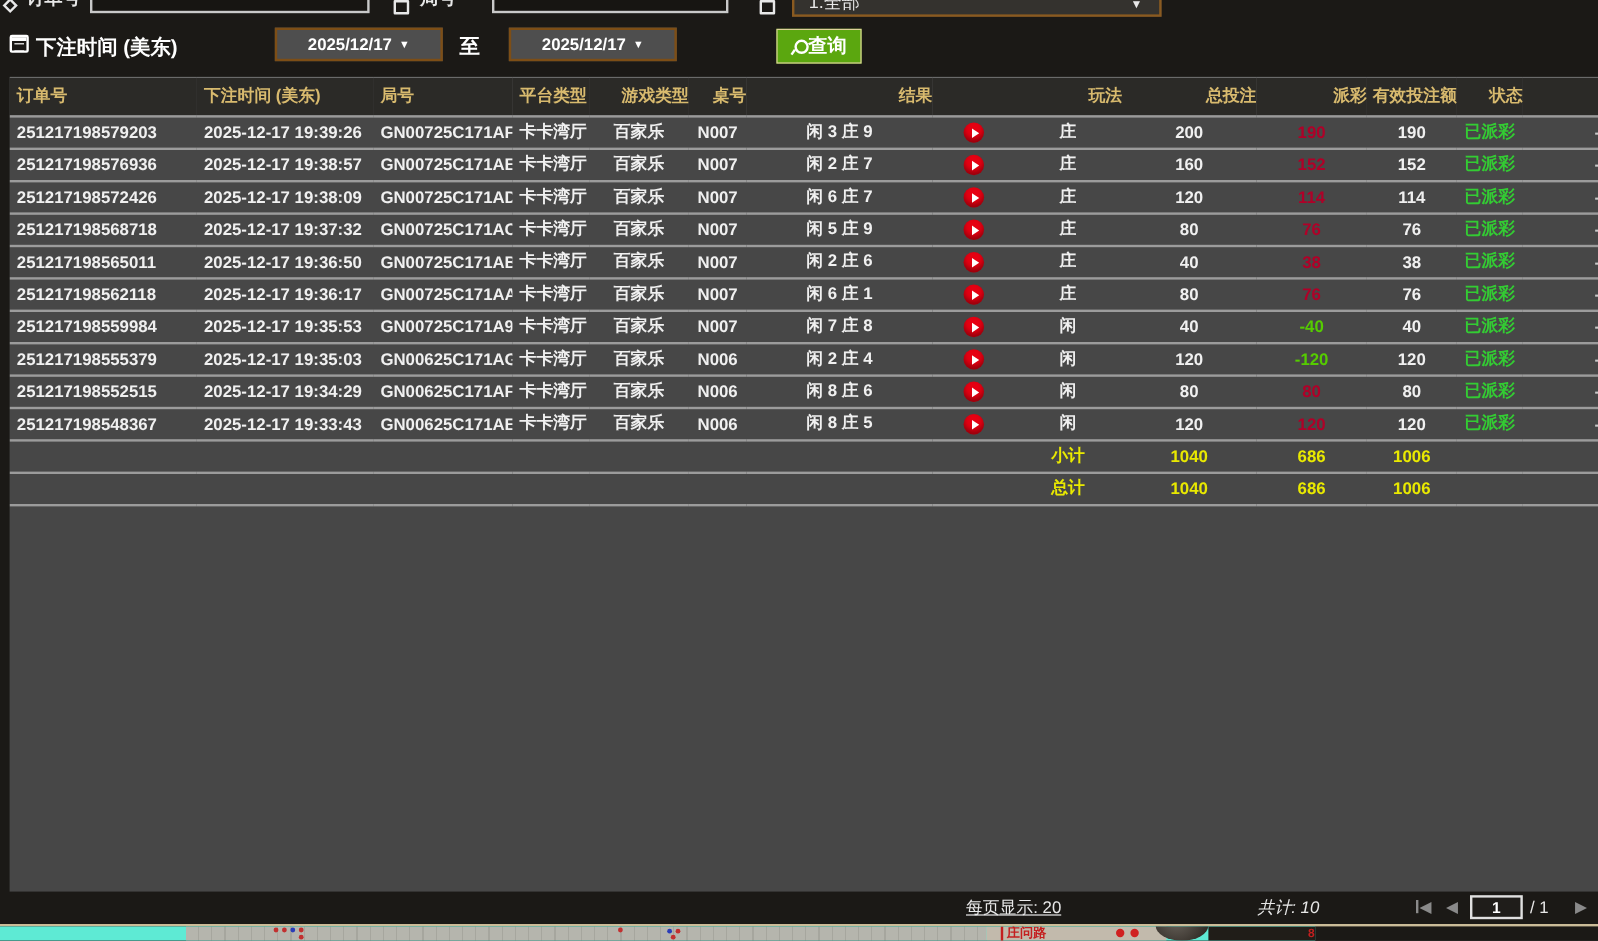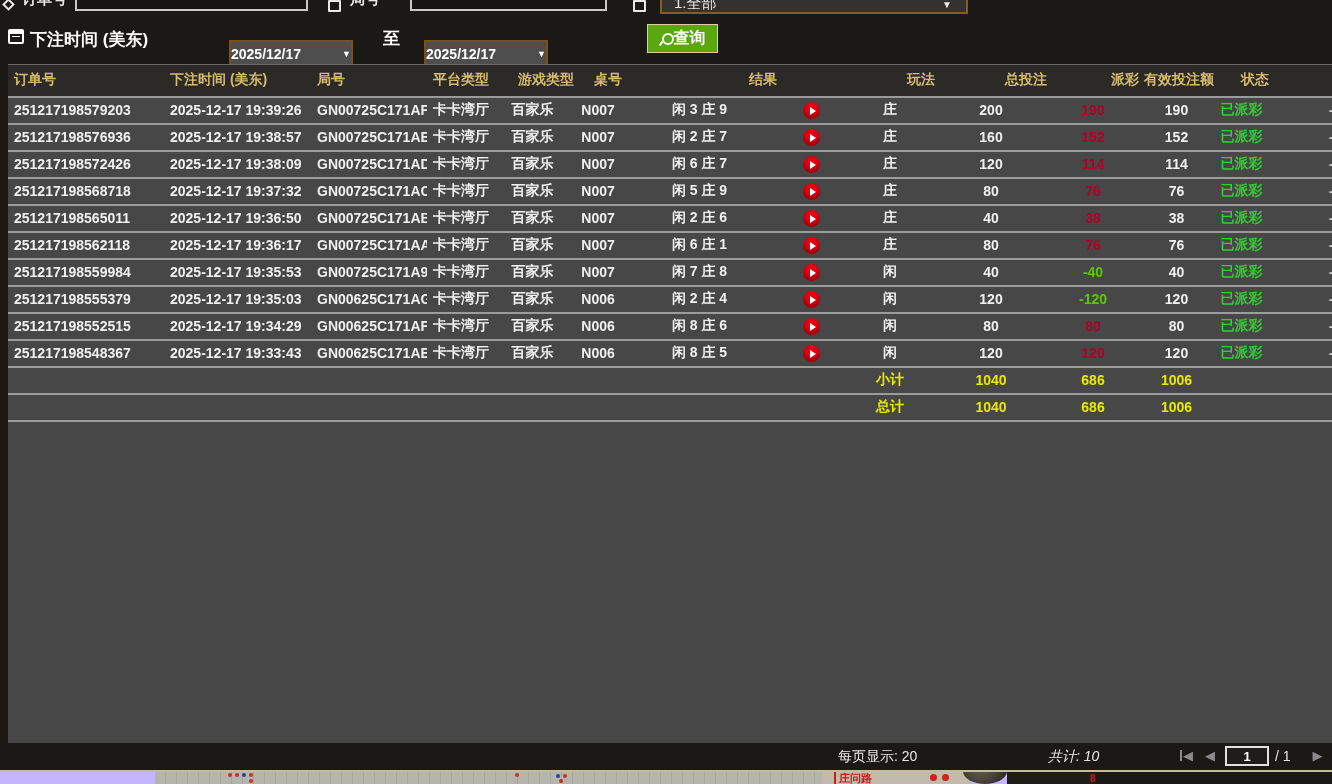--- a/index.html
+++ b/index.html
@@ -23,21 +23,21 @@
   .ic2{left:328px;} .ic3{left:633px;}
   .dropdown{position:absolute;left:660px;top:0;width:308px;height:34px;background:#34322e;border:2px solid #8a5a20;color:#e8e8e8;font-size:15px;}
   .dropdown .val{position:absolute;left:12px;bottom:1px;line-height:17px;}
   .dropdown .arr{position:absolute;right:14px;bottom:2px;font-size:10px;color:#e8e8e8;}
 
   
   .filters{position:absolute;top:20px;left:0;width:1332px;height:40px;}
   .cal-icon{position:absolute;left:8px;top:9px;width:16px;height:15px;border:2px solid #fff;border-radius:2px;background:linear-gradient(#fff 0 3px,transparent 3px);}
   .cal-icon::after{content:"";position:absolute;left:2px;top:5px;width:8px;height:5px;border-top:1.5px solid #fff;border-bottom:1.5px solid #fff;}
   .bet-time-label{position:absolute;left:30px;top:8px;color:#fff;font-size:17px;font-weight:bold;}
-  .datebox{position:absolute;top:20px;width:124px;height:28px;background:#4e4e4e;border:2px solid var(--date-border);color:#fff;font-size:14px;font-weight:bold;display:flex;align-items:center;justify-content:space-between;gap:6px;cursor:pointer;}
+  .datebox{position:absolute;top:3px;width:140px;height:28px;background:#4e4e4e;border:2px solid var(--date-border);color:#fff;font-size:14px;font-weight:bold;display:flex;align-items:center;justify-content:center;gap:6px;cursor:pointer;}
   .d1{left:229px;} .d2{left:424px;}
   .datebox .arr{font-size:9px;}
   .to-label{position:absolute;left:383px;top:7px;color:#fff;font-size:17px;font-weight:bold;}
   .searchbtn{position:absolute;left:647px;top:4px;width:71px;height:29px;background:var(--button-bg);border:1px solid #ddd09a;color:#fff;font-size:16px;font-weight:bold;display:flex;align-items:center;justify-content:center;cursor:pointer;font-family:inherit;}
   .mag{position:relative;display:inline-block;width:12px;height:12px;margin-right:2px;}
   .mag::before{content:"";position:absolute;left:2px;top:0;width:8px;height:8px;border:2px solid #fff;border-radius:50%;}
   .mag::after{content:"";position:absolute;left:0;top:8px;width:2px;height:5px;background:#fff;transform:rotate(35deg);}
 
   
   .grid{position:absolute;top:64px;left:8px;width:1324px;height:679px;background:var(--row-bg);overflow:hidden;}
@@ -48,32 +48,32 @@
   td.c-payout.pos{color:var(--payout-win);}
   td.c-payout.neg{color:var(--payout-loss);}
   td.c-status{color:var(--status-paid);}
   td.c-extra{color:#c8c8c8;}
   tr.totals td{color:var(--totals);}
   .playbtn{display:inline-block;width:17px;height:17px;border-radius:50%;background:#e60012;position:relative;vertical-align:middle;box-shadow:inset 0 -3px 4px rgba(0,0,0,.35);cursor:pointer;}
   .playtri{position:absolute;left:7px;top:5px;width:0;height:0;border-top:4px solid transparent;border-bottom:4px solid transparent;border-left:6px solid #fff;}
 
   
   .footer{position:absolute;top:743px;left:0;width:1332px;height:28px;color:#e8e8e8;font-size:14px;}
-  .perpage{position:absolute;left:838px;top:5px;}
+  .perpage{position:absolute;left:805px;top:5px;text-decoration:underline;}
   .grandtotal{position:absolute;left:1048px;top:5px;font-style:italic;}
   .pager{position:absolute;left:1180px;top:3px;display:flex;align-items:center;}
   .pg-arrow{color:#8a8a8a;font-size:13px;cursor:pointer;line-height:20px;}
   .firstbar{display:inline-block;width:2px;height:11px;background:#8a8a8a;margin-right:1px;vertical-align:-1px;}
   .pageinput{width:44px;height:20px;background:#1f1d1a;border:2px solid #e0e0e0;color:#fff;font-size:13px;font-weight:bold;text-align:center;margin:0 6px 0 10px;font-family:inherit;}
   .pagetotal{margin-right:22px;}
   .pager .gap{width:12px;}
 
   
   .tanline{position:absolute;top:770px;left:0;width:1332px;height:2px;background:#cbbc98;}
-  .strip{position:absolute;top:772px;left:0;width:1096px;height:12px;background:#c4b5fd;overflow:hidden;}
+  .strip{position:absolute;top:772px;left:0;width:1096px;height:12px;background:#5eead4;overflow:hidden;}
   .roadmap{position:absolute;left:155px;top:0;width:667px;height:12px;background:repeating-linear-gradient(90deg,#b5b5ad 0 10px,#a6a69e 10px 11px);}
   .dot{position:absolute;width:4px;height:4px;border-radius:50%;}
   .dr{background:#c23030;} .db{background:#2a3cb8;}
   .seg-light{position:absolute;left:822px;top:0;width:150px;height:12px;background:#c2baac;}
   .road-text{position:absolute;left:12px;top:0;color:#c41f1f;font-size:11px;font-weight:bold;line-height:13px;border-left:2px solid #c41f1f;padding-left:3px;white-space:nowrap;}
   .rdot{position:absolute;top:2px;width:7px;height:7px;border-radius:50%;background:#d02020;}
   .sphere{position:absolute;left:963px;top:-14px;width:44px;height:26px;border-radius:50%;background:radial-gradient(circle at 40% 30%,#6a645c,#241f1a);}
   .seg-dark{position:absolute;left:1007px;top:0;width:325px;height:12px;background:#201d18;}
   .mark8r{position:absolute;left:1090px;top:1px;color:#c41f1f;font-size:10px;font-weight:bold;}
   .mark8b{position:absolute;left:1190px;top:1px;color:#3548cc;font-size:10px;font-weight:bold;}

